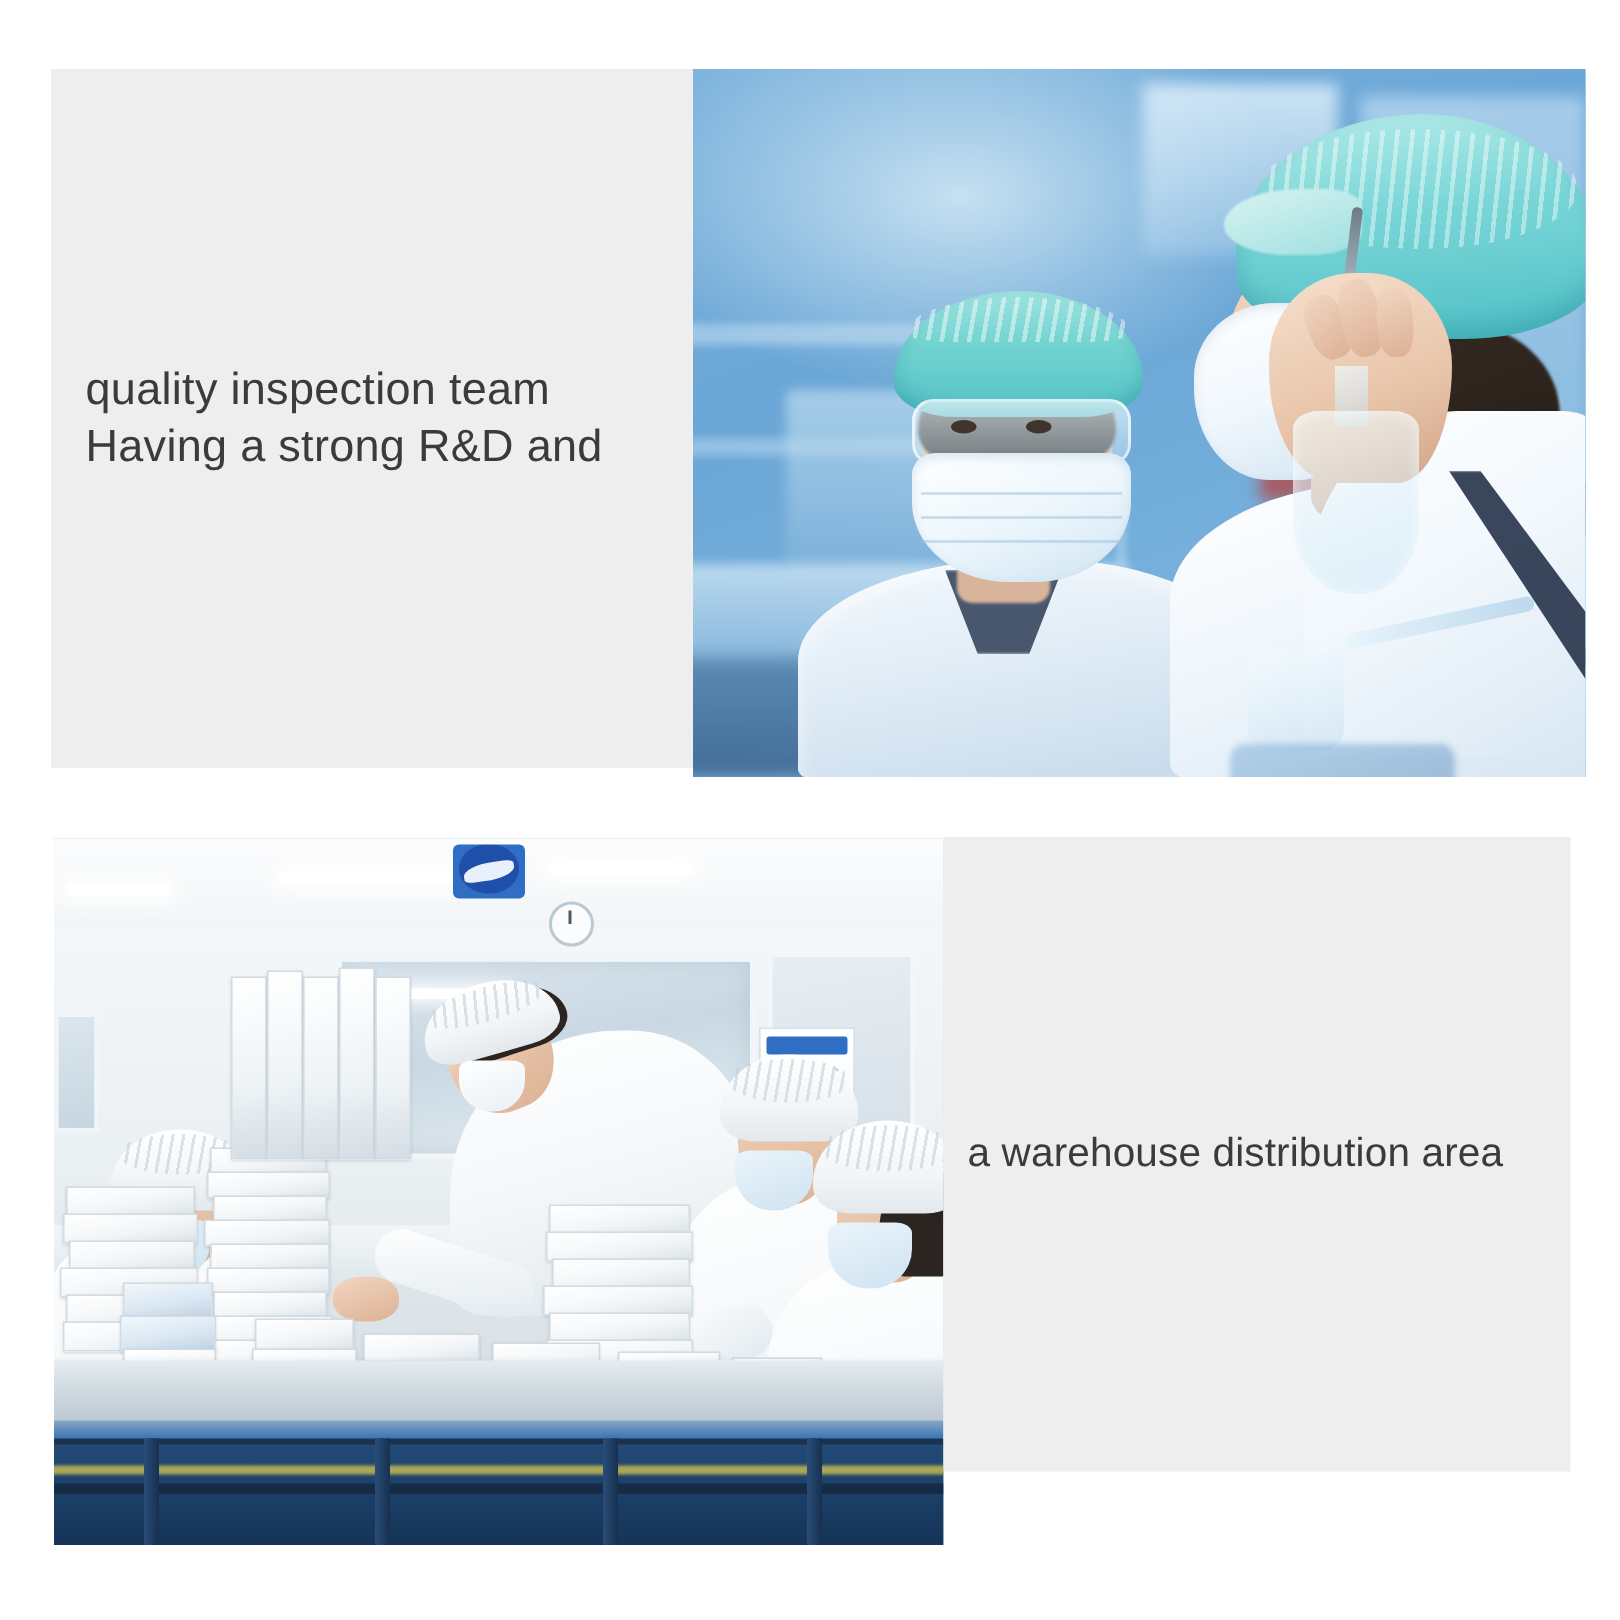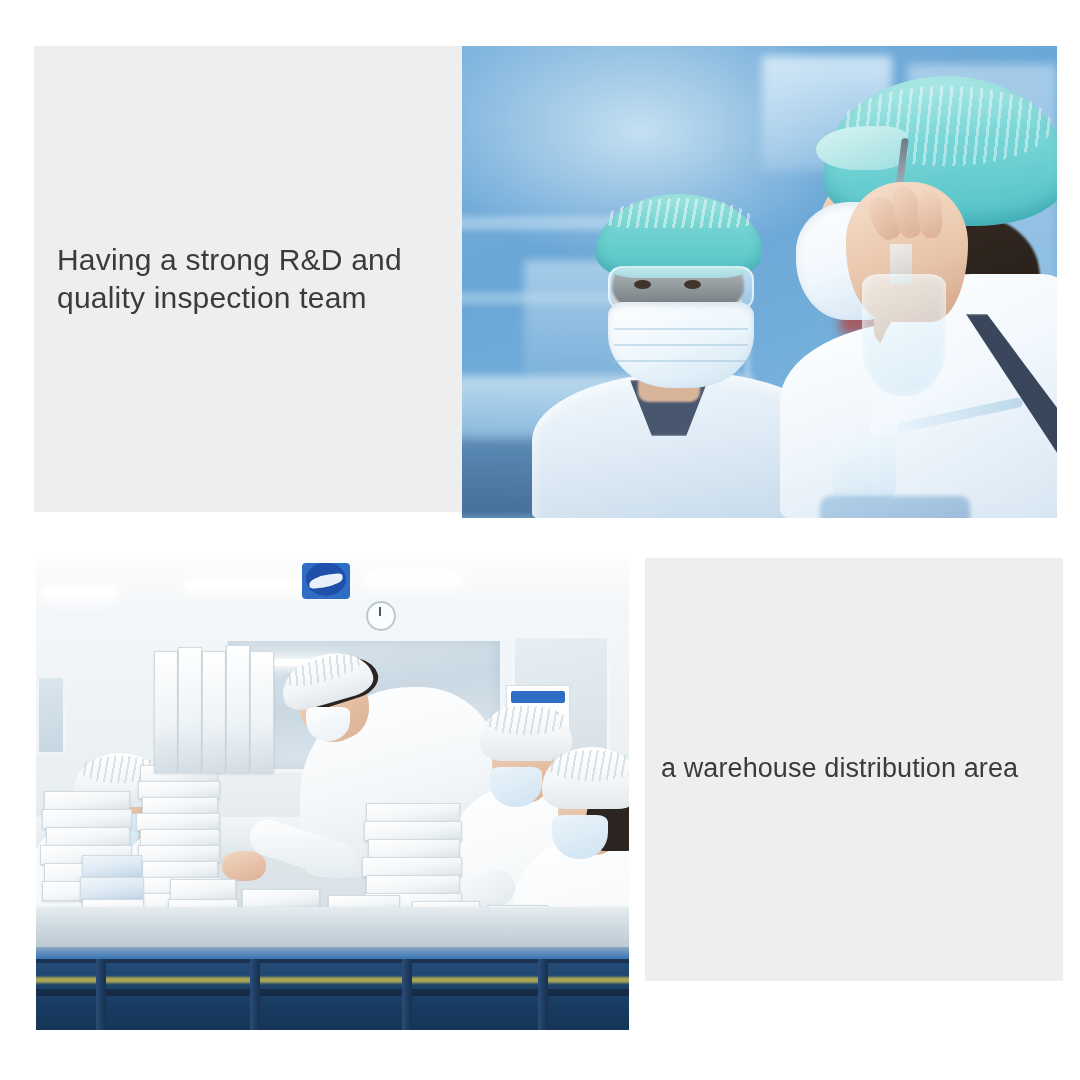--- a/index.html
+++ b/index.html
@@ -71,21 +71,21 @@
     position: absolute;
     left: 0;
     top: 1px;
     width: 593px;
     height: 471px;
     overflow: hidden;
     background: #c9d3da;
   }
   .row2-caption-panel {
     position: absolute;
-    left: 609px;
+    left: 593px;
     top: 0;
     width: 418px;
     height: 423px;
     background: #eeeeee;
   }
   .row2-caption {
     position: absolute;
     left: 16px;
     top: 192px;
     width: 400px;
@@ -544,22 +544,22 @@
 </style>
 </head>
 <body>
 
 <div class="page">
 
   <div class="row1">
 
     <div class="row1-caption-panel">
       <div class="row1-caption">
+        <span class="cap-line">quality inspection team</span>
         <span class="cap-line">Having a strong R&amp;D and</span>
-        <span class="cap-line">quality inspection team</span>
       </div>
     </div>
 
     <div class="row1-photo">
       <div class="lab">
 
         <div class="lab-win"></div>
         <div class="lab-shelf s1"></div>
         <div class="lab-shelf s2"></div>
         <div class="lab-cabinet"></div>

